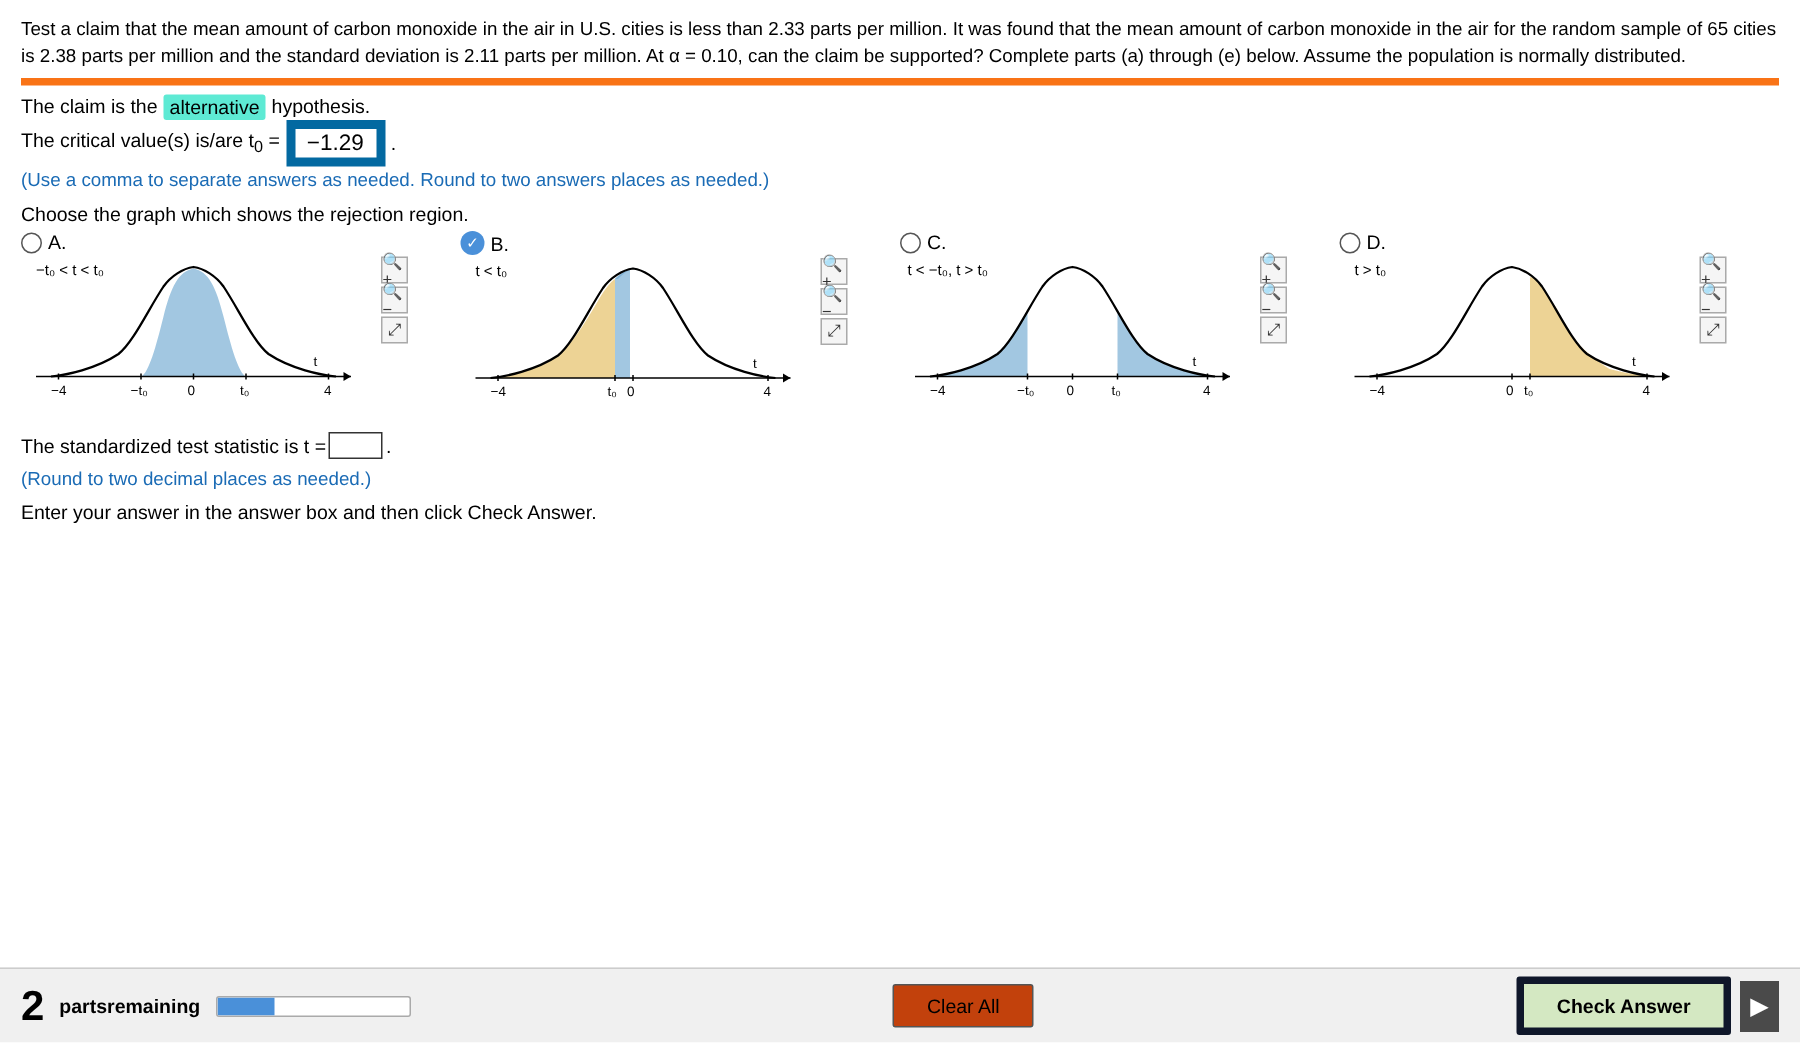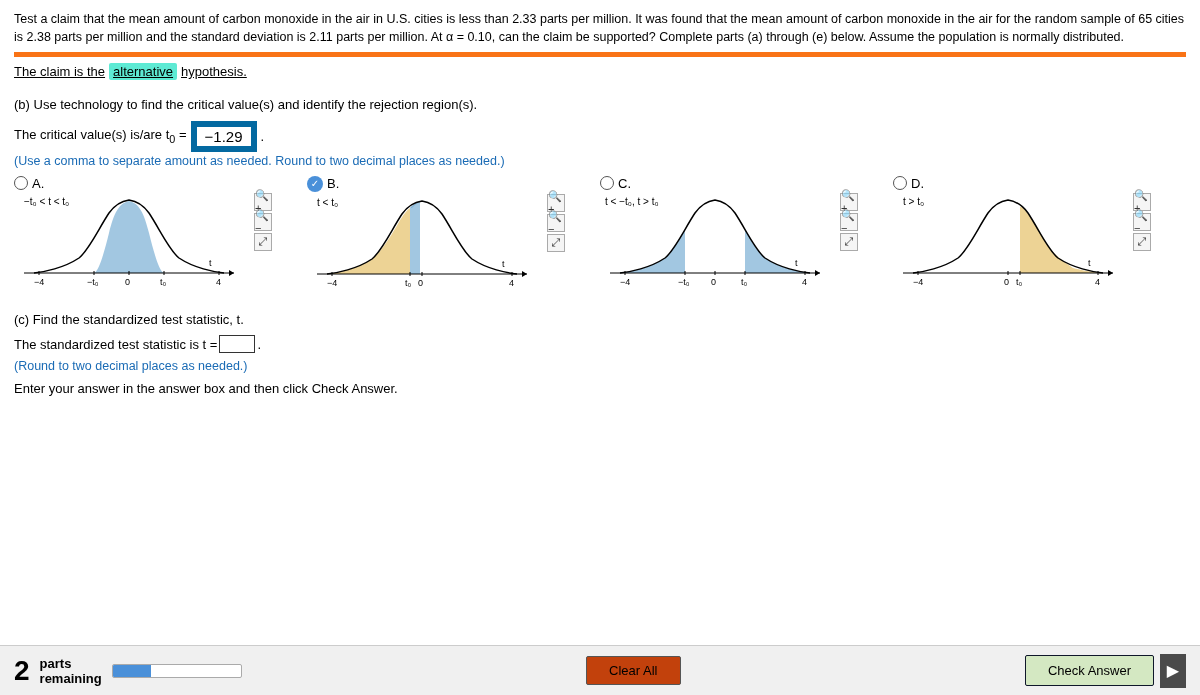--- a/index.html
+++ b/index.html
@@ -21,25 +21,24 @@
     }
     .problem-text {
       font-size: 12.5px;
       line-height: 1.45;
       border-bottom: 5px solid #f97316;
       padding-bottom: 6px;
       margin-bottom: 6px;
     }
     .claim-line {
       display: flex;
-      align-items: center;
+      align-items: flex-start;
       gap: 4px;
       font-size: 13px;
-      margin-bottom: 15px;
-      text-decoration: underline;
+      margin-bottom: 0;
     }
     .highlight-box {
       background: #5eead4;
       padding: 1px 4px;
       border-radius: 2px;
     }
     .section-text {
       font-size: 13px;
       margin-bottom: 6px;
       line-height: 1.5;
@@ -161,21 +160,21 @@
       justify-content: space-between;
       flex-shrink: 0;
     }
     .bottom-left {
       display: flex;
       align-items: center;
       gap: 10px;
     }
     .parts-info {
       display: flex;
-      flex-direction: column;
+      flex-direction: row;
       font-size: 13px;
       font-weight: bold;
     }
     .progress-bar-outer {
       width: 130px;
       height: 14px;
       border: 1px solid #aaa;
       background: #fff;
       border-radius: 2px;
       overflow: hidden;
@@ -196,26 +195,26 @@
       cursor: pointer;
       border-radius: 2px;
     }
     .bottom-right {
       display: flex;
       align-items: center;
       gap: 6px;
     }
     .check-answer-btn {
       background: #d4e8c2;
-      border: 1px solid #0f172a;
+      border: 5px solid #0f172a;
       padding: 7px 22px;
       font-size: 13px;
       cursor: pointer;
       border-radius: 2px;
-      font-weight: normal;
+      font-weight: bold;
     }
     .nav-arrow-btn {
       background: #4a4a4a;
       color: #fff;
       border: none;
       width: 26px;
       height: 34px;
       font-size: 16px;
       cursor: pointer;
       display: flex;
@@ -237,31 +236,31 @@
   <div class="problem-text">
     <span>Test a claim that the mean amount of carbon monoxide in the air in U.S. cities is less than 2.33 parts per million. It was found that the mean amount of carbon monoxide in the air for the random sample of 65 cities is 2.38 parts per million and the standard deviation is 2.11 parts per million. At α = 0.10, can the claim be supported? Complete parts (a) through (e) below. Assume the population is normally distributed.</span>
   </div>
 
   <div class="claim-line">
     <span>The claim is the</span>
     <span class="highlight-box">alternative</span>
     <span>hypothesis.</span>
   </div>
 
-  <div class="section-text">(b) Use technology to find the critical value(s) and identify the rejection region(s).</div>
 
   <div class="critical-value-line">
     <span>The critical value(s) is/are t<sub>0</sub> = </span>
     <span class="value-box">−1.29</span>
     <span> .</span>
   </div>
 
-  <div class="hint-text">(Use a comma to separate amount as needed. Round to two decimal places as needed.)</div>
+  <div class="hint-text">(Use a comma to separate answers as needed. Round to two answers places as needed.)</div>
 
   <div class="graph-section">
+    <div class="graph-section-label">Choose the graph which shows the rejection region.</div>
     <div class="graphs-row">
 
       <div class="graph-option">
         <div class="graph-option-header">
           <div class="radio-circle"></div>
           <span class="graph-label">A.</span>
         </div>
         <div class="graph-wrapper" style="position:relative;">
 
           <div style="position:absolute;right:2px;top:0;display:flex;flex-direction:column;gap:2px;">
@@ -408,21 +407,20 @@
             <text x="123" y="92" font-size="9" fill="#000">t₀</text>
             <text x="202" y="92" font-size="9" fill="#000">4</text>
           </svg>
         </div>
       </div>
 
     </div>
   </div>
 
   <div class="part-c-section">
-    <div class="section-text">(c) Find the standardized test statistic, t.</div>
     <div style="display:flex;align-items:center;gap:2px;margin-bottom:6px;">
       <span>The standardized test statistic is t = </span>
       <input class="t-input" type="text" value="" style="">
       <span>.</span>
     </div>
     <div class="hint-text">(Round to two decimal places as needed.)</div>
   </div>
 
   <div class="enter-answer-text">Enter your answer in the answer box and then click Check Answer.</div>
 </div>

